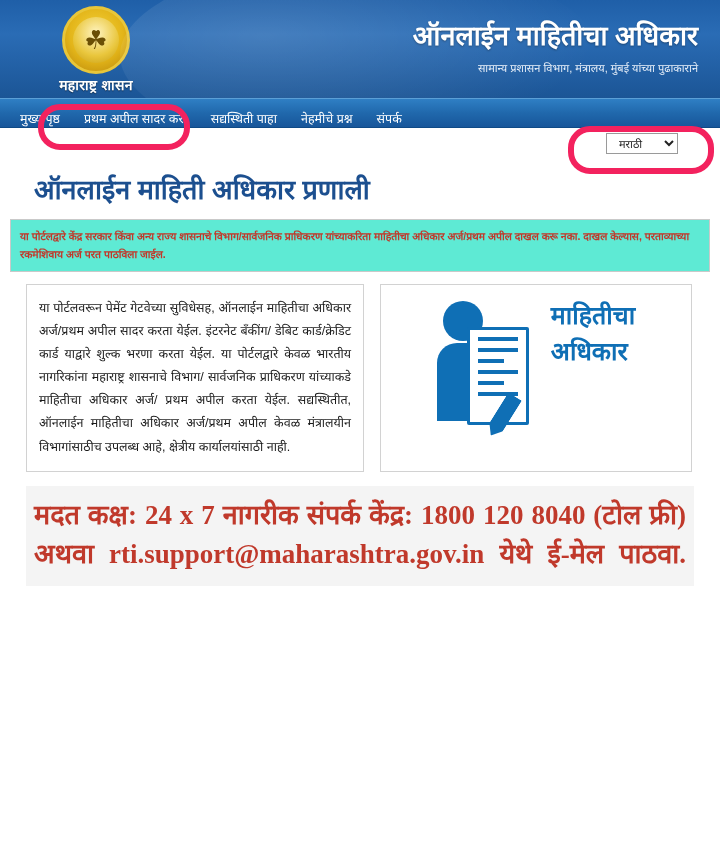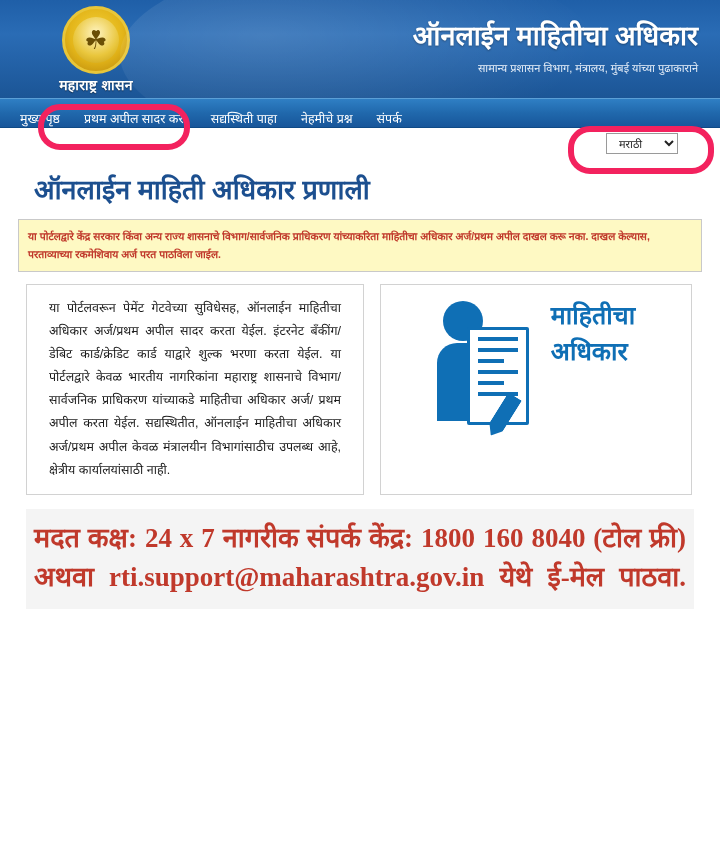--- a/index.html
+++ b/index.html
@@ -119,40 +119,40 @@
   
   .page-title {
     color: #1c4f8f;
     font-size: 27px;
     font-weight: bold;
     padding: 6px 0 12px 34px;
   }
 
   
   .notice {
-    margin: 0 18px;
+    margin: 0 10px;
     border: 1px solid #c9c9c9;
-    background: #fef9c3;
+    background: #5eead4;
     padding: 7px 9px;
     color: #c0392b;
     font-size: 10.5px;
     font-weight: bold;
     line-height: 1.75;
   }
 
   
   .panels {
     display: flex;
     gap: 16px;
     margin: 12px 26px 0 26px;
   }
   .panel {
     border: 1px solid #d2d2d2;
     background: #ffffff;
-    padding: 12px 22px;
+    padding: 12px 12px;
   }
   .panel-left {
     width: 338px;
     font-size: 12.5px;
     line-height: 1.85;
     color: #1a1a1a;
     text-align: justify;
   }
   .panel-left p { margin: 0; }
   .panel-left .emph {
@@ -295,17 +295,17 @@
       <div class="pen"></div>
     </div>
     <div class="rti-text">
       <div>माहितीचा</div>
       <div>अधिकार</div>
     </div>
   </div>
 </div>
 
 <div class="helpdesk">
-  <div class="hd-line1">मदत कक्ष: 24 x 7 नागरीक संपर्क केंद्र: 1800 160 8040 (टोल फ्री) अथवा rti.support@maharashtra.gov.in येथे ई-मेल पाठवा.</div>
+  <div class="hd-line1">मदत कक्ष: 24 x 7 नागरीक संपर्क केंद्र: 1800 120 8040 (टोल फ्री) अथवा rti.support@maharashtra.gov.in येथे ई-मेल पाठवा.</div>
 </div>
 
 <div class="annot" id="annot-nav"></div>
 <div class="annot" id="annot-lang"></div>
 
 </body></html>

